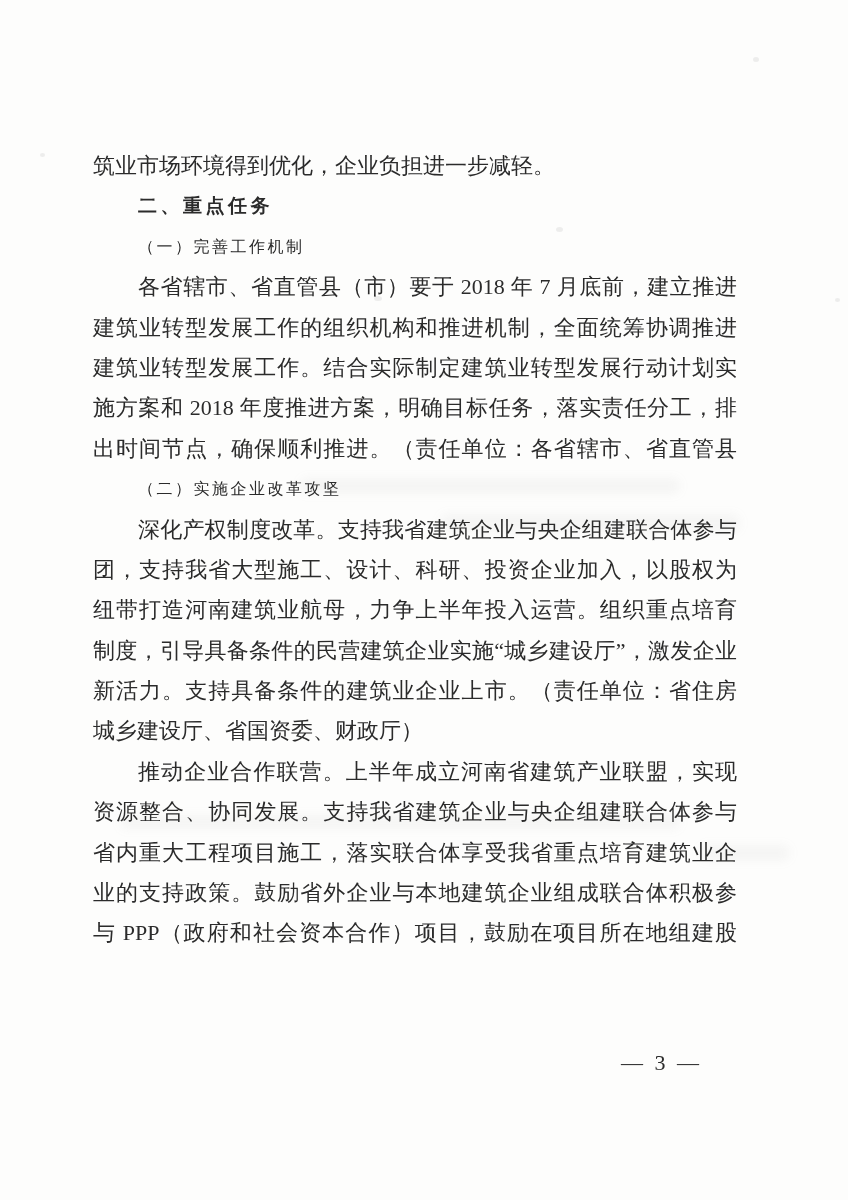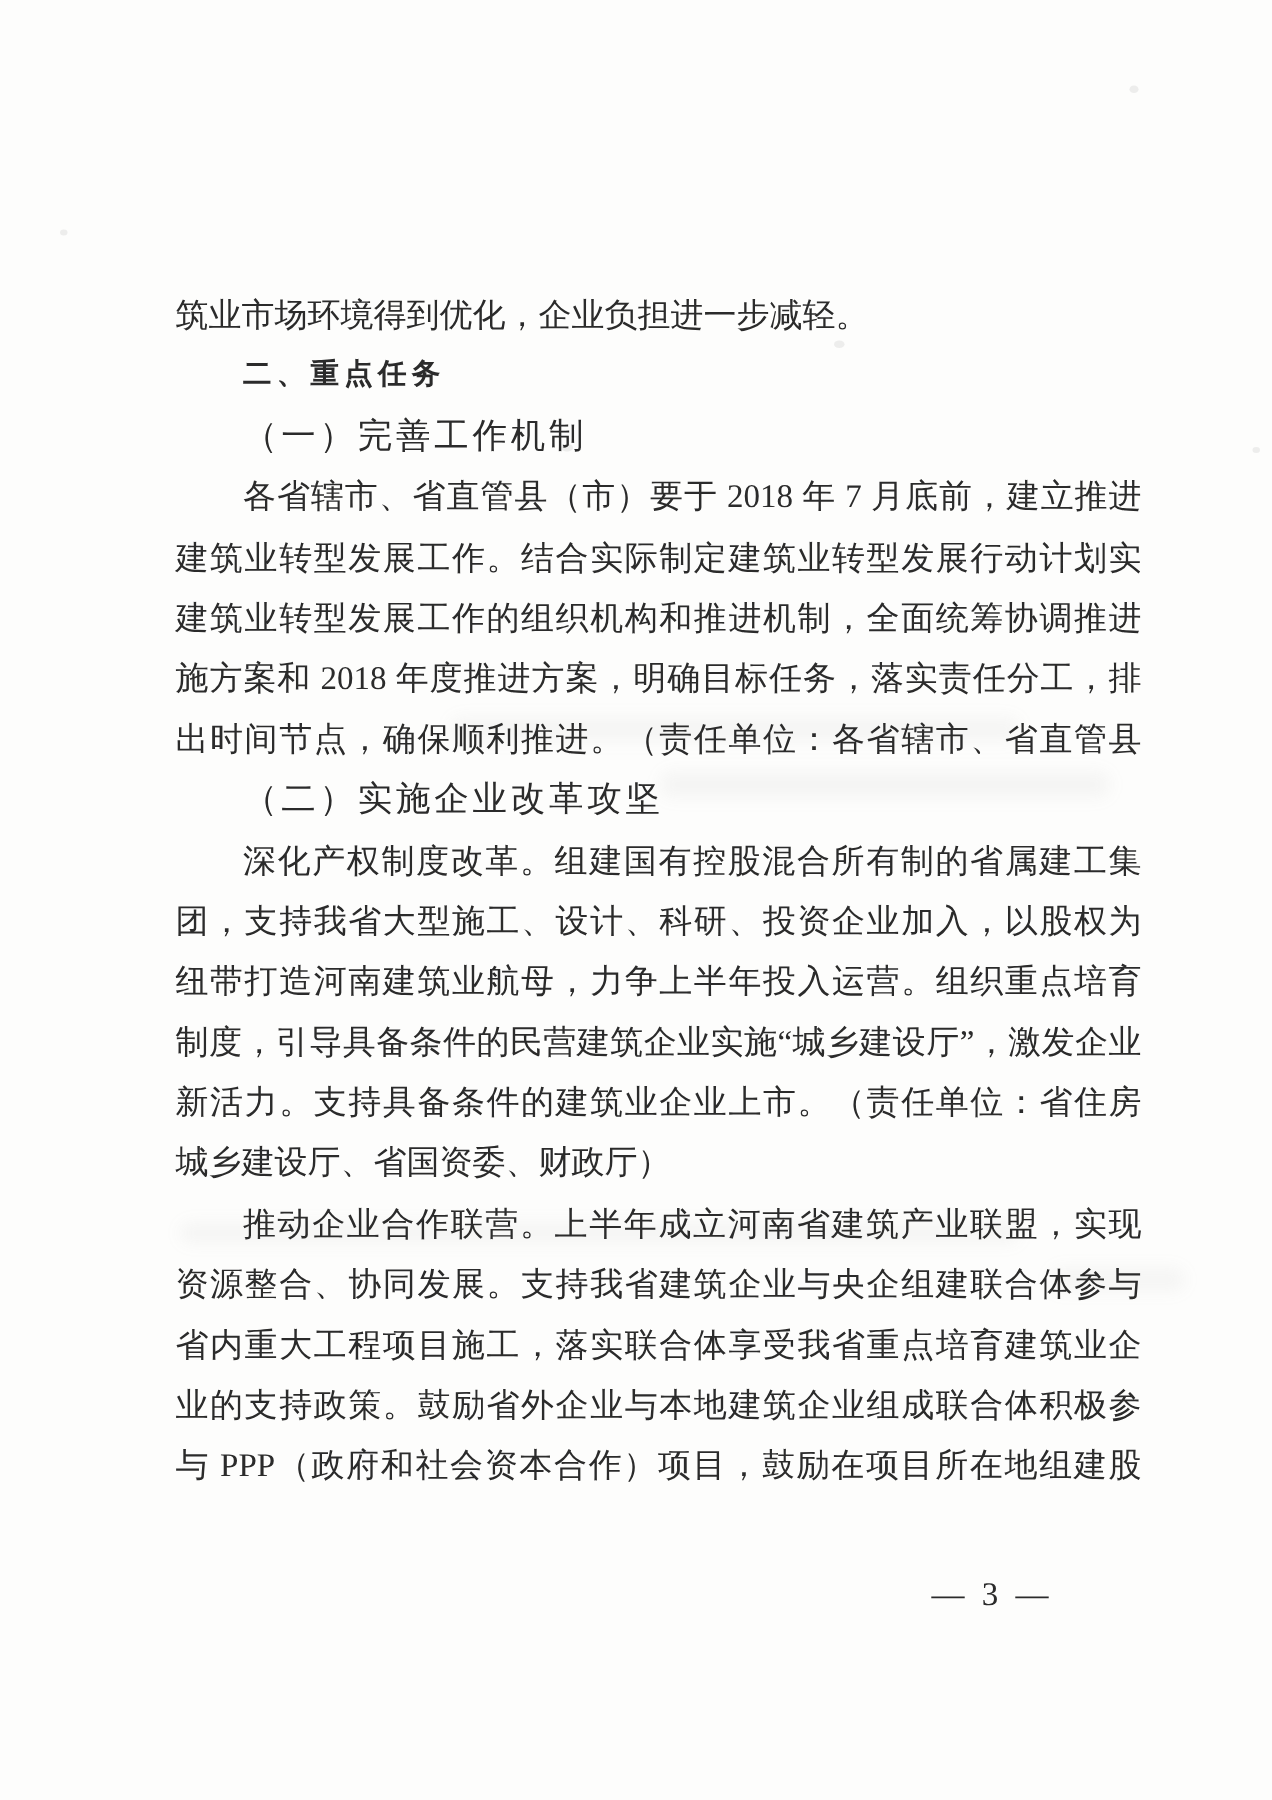--- a/index.html
+++ b/index.html
@@ -24,24 +24,23 @@
     opacity: 0.45;
   }
   .smudge {
     position: absolute;
     background: rgba(140, 140, 140, 0.07);
     filter: blur(5px);
     border-radius: 8px;
   }
   .text-block {
     position: absolute;
-    left: 117px;
+    left: 93px;
     top: 146px;
     width: 644px;
-    margin-top: 44px;
   }
   .line {
     width: 644px;
     height: 40.4px;
     line-height: 40.4px;
     font-size: 22px;
     white-space: nowrap;
     overflow: visible;
   }
   .line.just {
@@ -51,21 +50,21 @@
   }
   .line.indent {
     text-indent: 45px;
   }
   .line.heading {
     font-weight: bold;
     font-size: 19px;
     letter-spacing: 3.5px;
   }
   .line.subheading {
-    font-size: 23px;
+    font-size: 16px;
     letter-spacing: 2.5px;
   }
   .page-number {
     position: absolute;
     top: 1048px;
     right: 146px;
     height: 30px;
     line-height: 30px;
     font-size: 22px;
     letter-spacing: 3px;
@@ -86,26 +85,26 @@
   <div class="smudge" style="left:300px; top:478px; width:380px; height:16px;"></div>
   <div class="smudge" style="left:440px; top:514px; width:300px; height:18px;"></div>
   <div class="smudge" style="left:120px; top:815px; width:560px; height:14px;"></div>
   <div class="smudge" style="left:700px; top:845px; width:90px;  height:16px;"></div>
 
   <div class="text-block" id="lines-container">
       <div class="line body">筑业市场环境得到优化，企业负担进一步减轻。</div>
       <div class="line heading indent">二、重点任务</div>
       <div class="line subheading indent">（一）完善工作机制</div>
       <div class="line body indent just">各省辖市、省直管县（市）要于 2018 年 7 月底前，建立推进</div>
+      <div class="line body just">建筑业转型发展工作的组织机构和推进机制，全面统筹协调推进</div>
       <div class="line body just">建筑业转型发展工作。结合实际制定建筑业转型发展行动计划实</div>
-      <div class="line body just">建筑业转型发展工作的组织机构和推进机制，全面统筹协调推进</div>
       <div class="line body just">施方案和 2018 年度推进方案，明确目标任务，落实责任分工，排</div>
       <div class="line body just">出时间节点，确保顺利推进。（责任单位：各省辖市、省直管县</div>
       <div class="line subheading indent">（二）实施企业改革攻坚</div>
-      <div class="line body indent just">深化产权制度改革。组建国有控股混合所有制的省属建工集</div>
+      <div class="line body indent just">深化产权制度改革。支持我省建筑企业与央企组建联合体参与</div>
       <div class="line body just">团，支持我省大型施工、设计、科研、投资企业加入，以股权为</div>
       <div class="line body just">纽带打造河南建筑业航母，力争上半年投入运营。组织重点培育</div>
       <div class="line body just">制度，引导具备条件的民营建筑企业实施“城乡建设厅”，激发企业</div>
       <div class="line body just">新活力。支持具备条件的建筑业企业上市。（责任单位：省住房</div>
       <div class="line body">城乡建设厅、省国资委、财政厅）</div>
       <div class="line body indent just">推动企业合作联营。上半年成立河南省建筑产业联盟，实现</div>
       <div class="line body just">资源整合、协同发展。支持我省建筑企业与央企组建联合体参与</div>
       <div class="line body just">省内重大工程项目施工，落实联合体享受我省重点培育建筑业企</div>
       <div class="line body just">业的支持政策。鼓励省外企业与本地建筑企业组成联合体积极参</div>
       <div class="line body just">与 PPP（政府和社会资本合作）项目，鼓励在项目所在地组建股</div>

